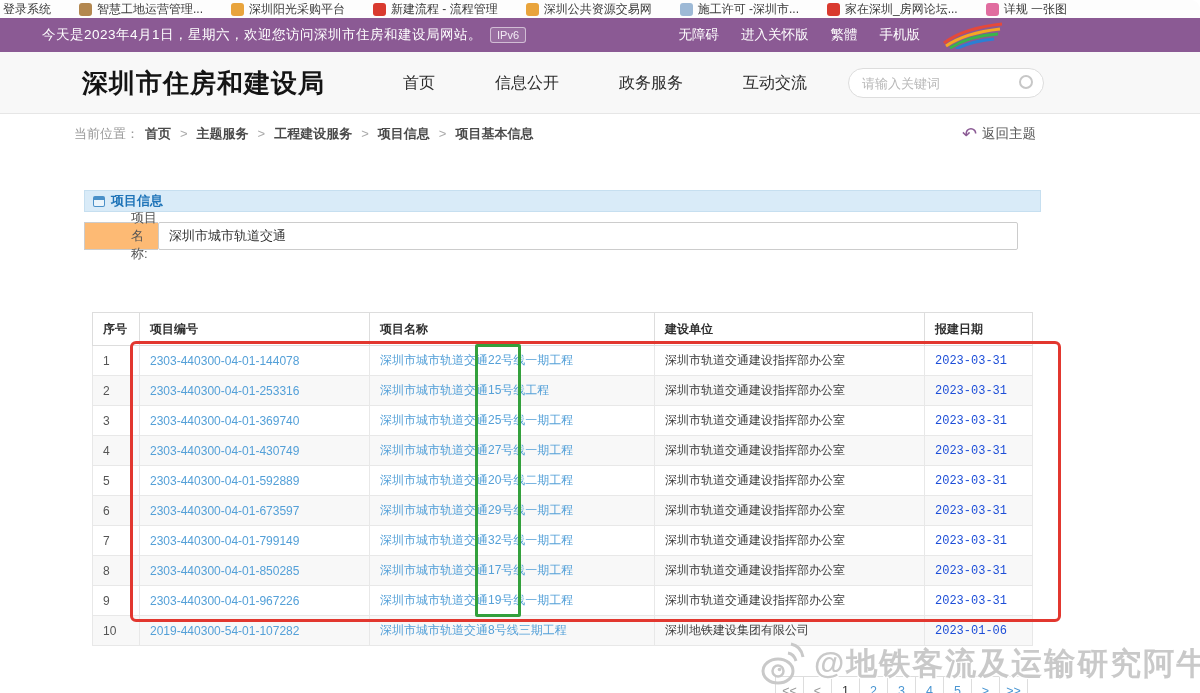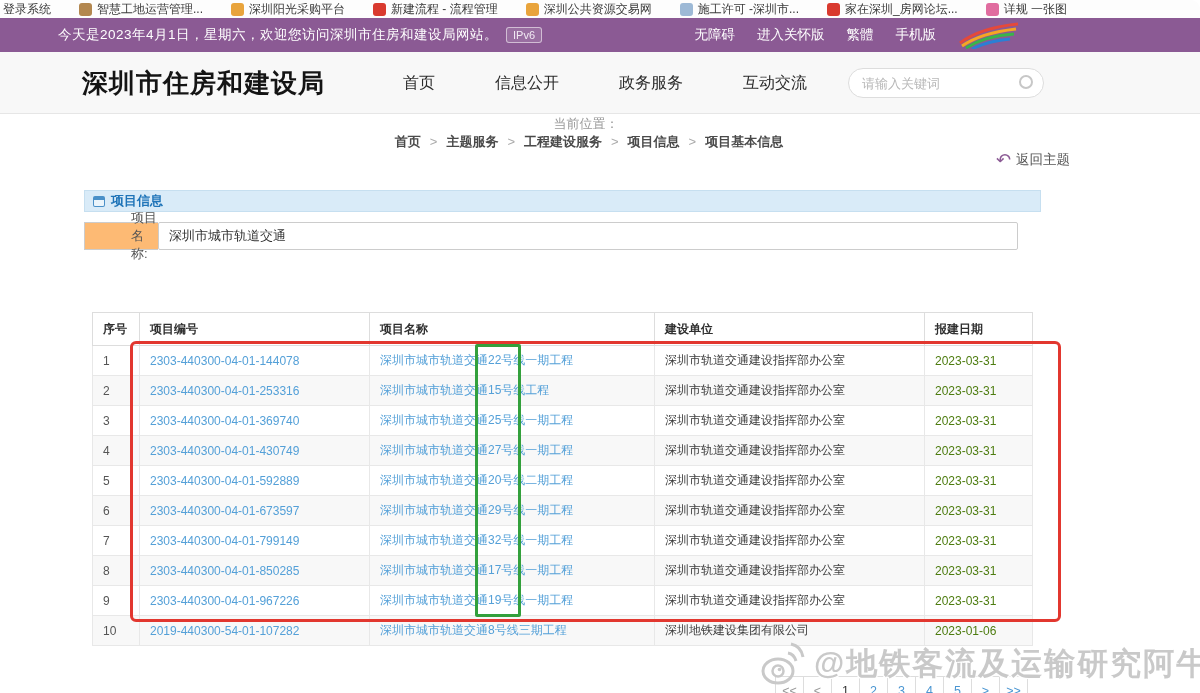--- a/index.html
+++ b/index.html
@@ -12,21 +12,21 @@
   }
   
   .bookmarks { position: absolute; left: 0; top: 0; width: 1200px; height: 18px;
     background: #fdfdfd; display: flex; align-items: center; gap: 28px; padding-left: 3px;
     font-size: 12px; color: #3a3a3a; white-space: nowrap; }
   .bm-item { display: flex; align-items: center; gap: 5px; cursor: pointer; }
   .bm-ico { width: 13px; height: 13px; border-radius: 3px; flex: 0 0 auto; }
   
   .topbar { position: absolute; left: 0; top: 18px; width: 1200px; height: 34px;
     background: #8b5a94; color: #fff; }
-  .topbar-inner { width: 962px; margin-left: 58px; height: 34px; display: flex; align-items: center; }
+  .topbar-inner { width: 962px; margin-left: 42px; height: 34px; display: flex; align-items: center; }
   .welcome { font-size: 13.5px; letter-spacing: .5px; }
   .ipv6 { display: inline-block; margin-left: 8px; font-size: 11px; line-height: 14px;
     padding: 0 6px; border: 1px solid rgba(255,255,255,.55); border-radius: 3px;
     background: rgba(255,255,255,.12); color: #f2eaf4; }
   .topbar-right { margin-left: auto; display: flex; align-items: center; gap: 22px; font-size: 13.5px; }
   .topbar-link { cursor: pointer; }
   .rainbow { display: block; }
   
   .site-header { position: absolute; left: 0; top: 52px; width: 1200px; height: 62px;
     background: #f8f8f8; border-bottom: 1px solid #e6e6e6; }
@@ -36,21 +36,21 @@
   .nav-item { cursor: pointer; }
   .search-box { margin-left: auto; position: relative; width: 196px; height: 30px; }
   .search-box input { width: 100%; height: 100%; border: 1px solid #ddd; border-radius: 16px;
     background: #fff; padding: 0 34px 0 13px; font-size: 13px; color: #333; outline: none;
     font-family: inherit; }
   .search-box input::placeholder { color: #b8b8b8; }
   .search-circle { position: absolute; right: 11px; top: 7px; width: 14px; height: 14px;
     border: 2px solid #c7c7c7; border-radius: 50%; }
   
   .crumb-bar { position: absolute; left: 0; top: 115px; width: 1200px; height: 38px; background: #fff; }
-  .crumb-inner { width: 962px; margin-left: 108px; height: 38px; display: flex; align-items: center; font-size: 13px; flex-direction: column; }
+  .crumb-inner { width: 962px; margin-left: 74px; height: 38px; display: flex; align-items: center; font-size: 13px; }
   .crumb-label { color: #999; margin-right: 6px; }
   .crumbs { display: flex; align-items: center; }
   .crumb { color: #4a4a4a; font-weight: bold; cursor: pointer; }
   .crumb:not(:last-child)::after { content: ">"; color: #aaa; font-weight: normal; margin: 0 9px; }
   .back-link { margin-left: auto; display: flex; align-items: center; gap: 5px; cursor: pointer;
     color: #555; font-size: 13.5px; }
   .back-arrow { color: #8b5a94; font-size: 18px; line-height: 14px; }
   
   .panel-header { position: absolute; left: 84px; top: 190px; width: 957px; height: 22px;
     background: #d9ebf8; border: 1px solid #c6dff0; display: flex; align-items: center;
@@ -80,21 +80,21 @@
   .grid { position: absolute; left: 92px; top: 312px; width: 940px; border-collapse: collapse;
     font-size: 12px; table-layout: fixed; background: #fff; }
   .grid th { height: 33px; border: 1px solid #ddd; text-align: left; padding: 0 10px;
     font-weight: bold; color: #2f2f2f; background: #fff; }
   .grid td { height: 30px; border: 1px solid #e8e8e8; padding: 0 10px; white-space: nowrap;
     overflow: hidden; }
   .grid tbody tr:nth-child(even) { background: #f8f8f8; }
   .c-num { color: #555; }
   .grid a { color: #54a0d8; text-decoration: none; cursor: pointer; }
   .c-org { color: #3c3c3c; }
-  .c-date { color: #4d7c0f; }
+  .c-date { color: #1d4ed8; font-family: Liberation Mono, monospace; }
   
   .table-footer { position: absolute; left: 92px; top: 660px; display: flex; align-items: center;
     gap: 10px; font-size: 13px; color: #333; }
   .per-page { width: 40px; height: 27px; border: 1px solid #ccc; border-radius: 3px;
     background: linear-gradient(#fff, #f0f0f0); display: flex; align-items: center;
     justify-content: center; gap: 4px; cursor: pointer; font-size: 13px; }
   .caret-up { width: 0; height: 0; border-left: 4px solid transparent; border-right: 4px solid transparent;
     border-bottom: 5px solid #555; }
   .pagination { position: absolute; left: 776px; top: 676px; display: flex; }
   .page-btn { width: 29px; height: 30px; border: 1px solid #ddd; margin-left: -1px; background: #fff;

